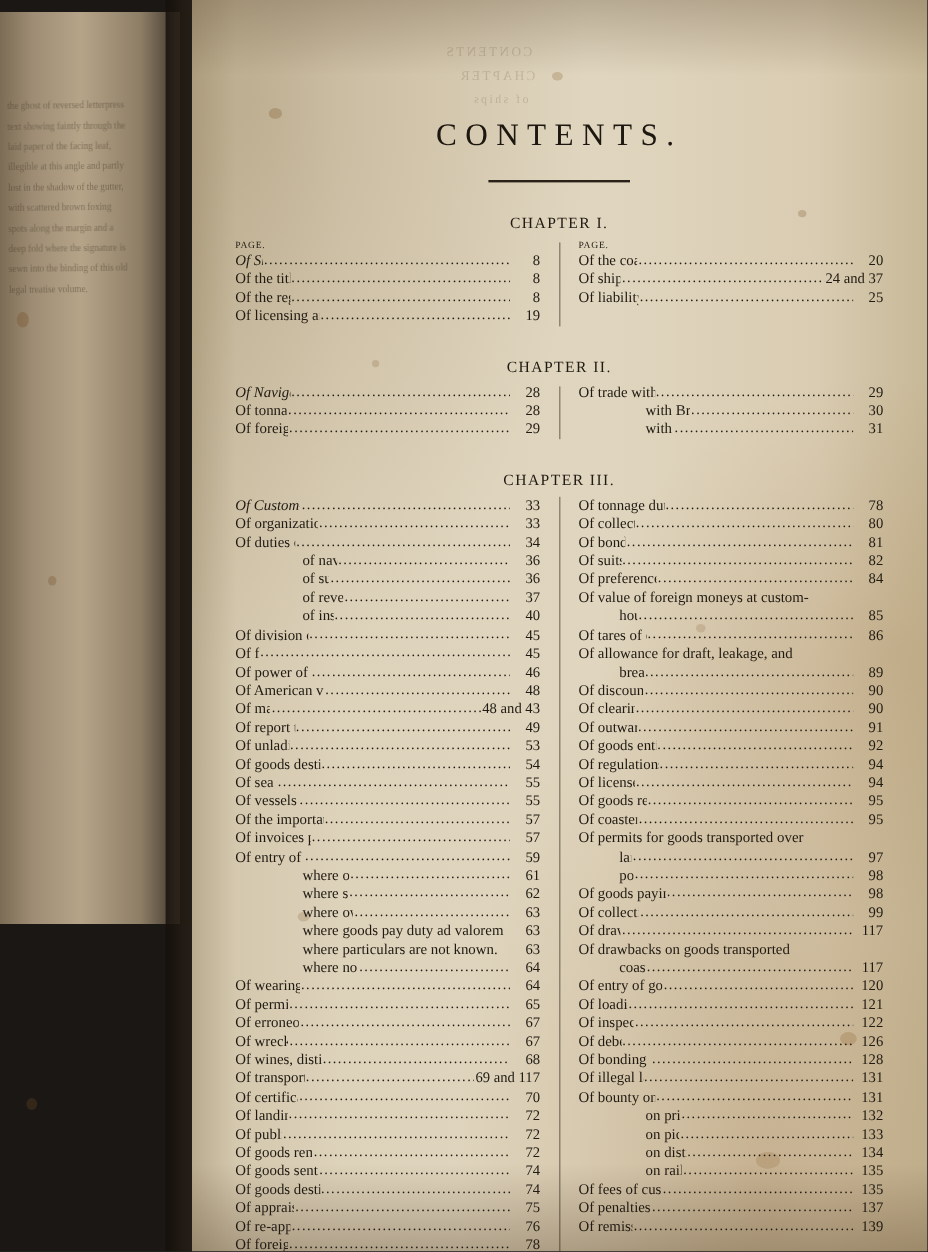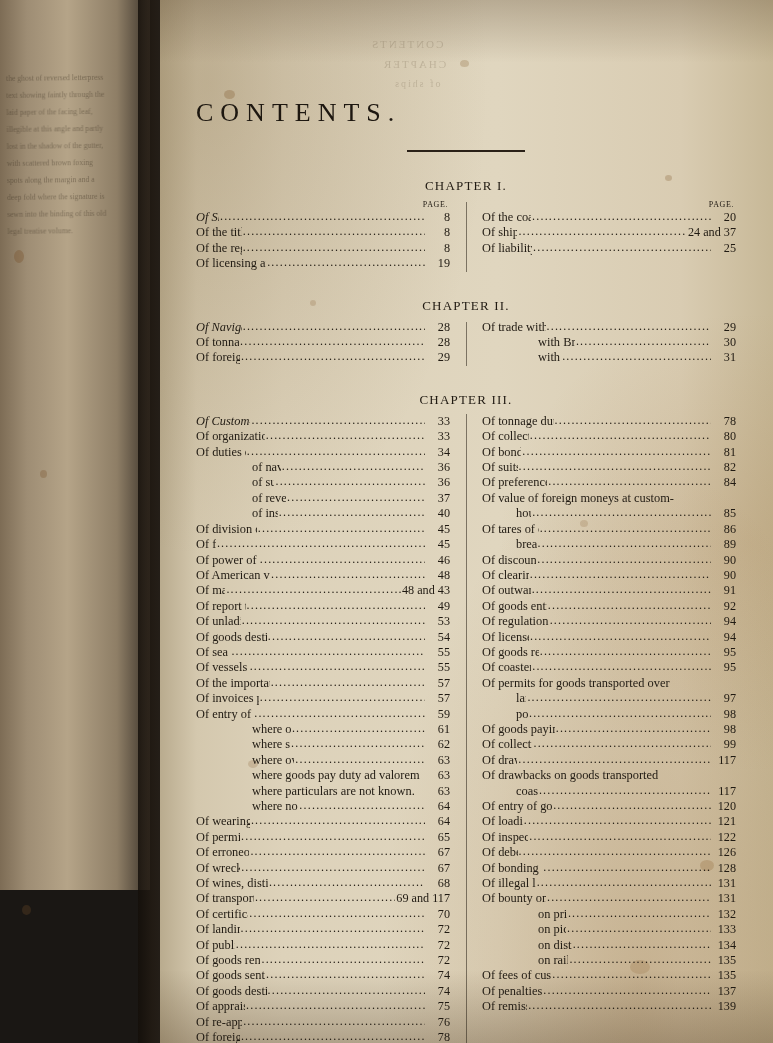--- a/index.html
+++ b/index.html
@@ -18,22 +18,22 @@
     position: relative;
     width: 773px;
     height: 1043px;
     background: #1a1714;
     overflow: hidden;
   }
 
   
   #left-page {
     position: absolute;
-    left: 0; top: 0;
-    width: 150px; height: 890px;
+    left: 0; top: 10px;
+    width: 150px; height: 760px;
     background: linear-gradient(to right, #7d6c55 0%, #9e8d74 18%, #b5a488 45%, #8e7e66 78%, #3b332a 100%);
   }
   #left-page .ghost-text {
     position: absolute;
     left: 6px;
     top: 70px;
     width: 120px;
     color: rgba(60,48,34,0.45);
     font-size: 9px;
     line-height: 17px;
@@ -94,21 +94,21 @@
     transform: scaleX(-1);
     pointer-events: none;
     user-select: none;
   }
 
   h1.contents-title {
     font-family: "Liberation Serif", serif;
     font-size: 26px;
     letter-spacing: 7px;
     font-weight: normal;
-    text-align: left;
+    text-align: center;
     margin: 70px 0 0 0;
     color: #1d1710;
   }
   .rule {
     width: 118px;
     height: 2px;
     background: #2a2118;
     margin: 22px auto 0 auto;
   }
 
@@ -128,21 +128,21 @@
   .col {
     width: 50%;
     box-sizing: border-box;
   }
   .col.left  { padding-right: 16px; }
   .col.right { padding-left: 16px; }
 
   .pagehead {
     font-size: 8px;
     letter-spacing: 0.6px;
-    text-align: right;
+    text-align: left;
     margin-bottom: 1px;
     padding-right: 2px;
   }
 
   .entry {
     display: flex;
     align-items: baseline;
     font-size: 12.4px;
     line-height: 15.4px;
     white-space: nowrap;
@@ -547,20 +547,24 @@
               <div class="entry cont">
                 <span class="t">house.</span>
                 <span class="dots">..........................................................................................</span>
                 <span class="n">85</span>
               </div>
               <div class="entry">
                 <span class="t">Of tares of custom-house</span>
                 <span class="dots">..........................................................................................</span>
                 <span class="n">86</span>
               </div>
+              <div class="entry nodots">
+                <span class="t">Of allowance for draft,  leakage,  and</span>
+                <span class="n"></span>
+              </div>
               <div class="entry cont">
                 <span class="t">breakage</span>
                 <span class="dots">..........................................................................................</span>
                 <span class="n">89</span>
               </div>
               <div class="entry">
                 <span class="t">Of discount on invoices</span>
                 <span class="dots">..........................................................................................</span>
                 <span class="n">90</span>
               </div>

